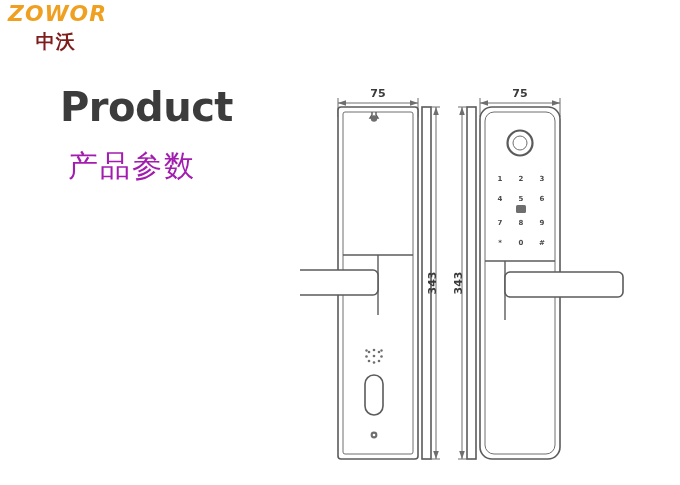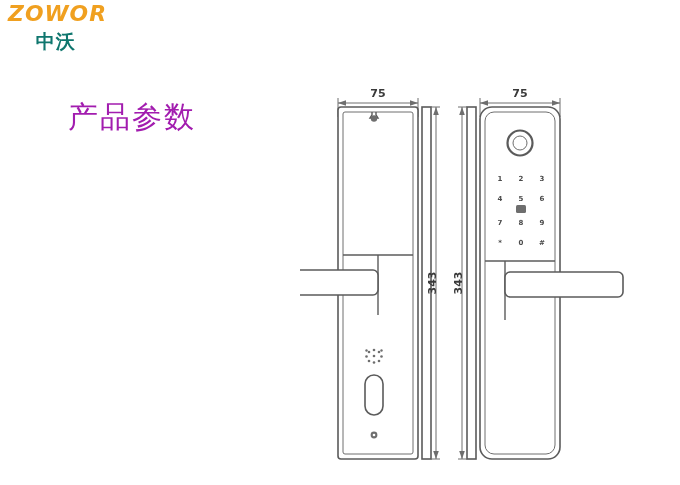--- a/index.html
+++ b/index.html
@@ -18,21 +18,21 @@
     font-family:"DejaVu Sans", sans-serif;
     font-weight:bold;font-style:italic;
     font-size:21px;letter-spacing:1px;
     color:#F0A020;
     line-height:1;
     transform:scaleX(1.04);
     transform-origin:left center;
   }
   .logo-cn{
     font-family:"DejaVu Sans", sans-serif;
-    font-weight:bold;font-size:19px;color:#0f766e;line-height:1;
+    font-weight:bold;font-size:19px;color:#7f1d1d;line-height:1;
     letter-spacing:1px;
   }
 
   
   .heading-block{position:absolute;left:60px;top:83px;}
   .title-en{
     font-family:"DejaVu Sans", sans-serif;
     font-weight:bold;
     font-size:40px;
     line-height:1.22;
@@ -70,20 +70,21 @@
 <body>
 
 <div class="page">
 
   <div class="logo">
     <span class="logo-mark">ZOWOR</span>
     <span class="logo-cn">中沃</span>
   </div>
 
   <div class="heading-block">
+    <div class="title-en">Product</div>
     <div class="title-cn">产品参数</div>
   </div>
 
   <div class="drawings">
     <svg width="380" height="420" viewBox="0 0 380 420">
 
       <g>
 
         <g>
           <line class="ln-thin" x1="38" y1="33" x2="38" y2="52"></line>

